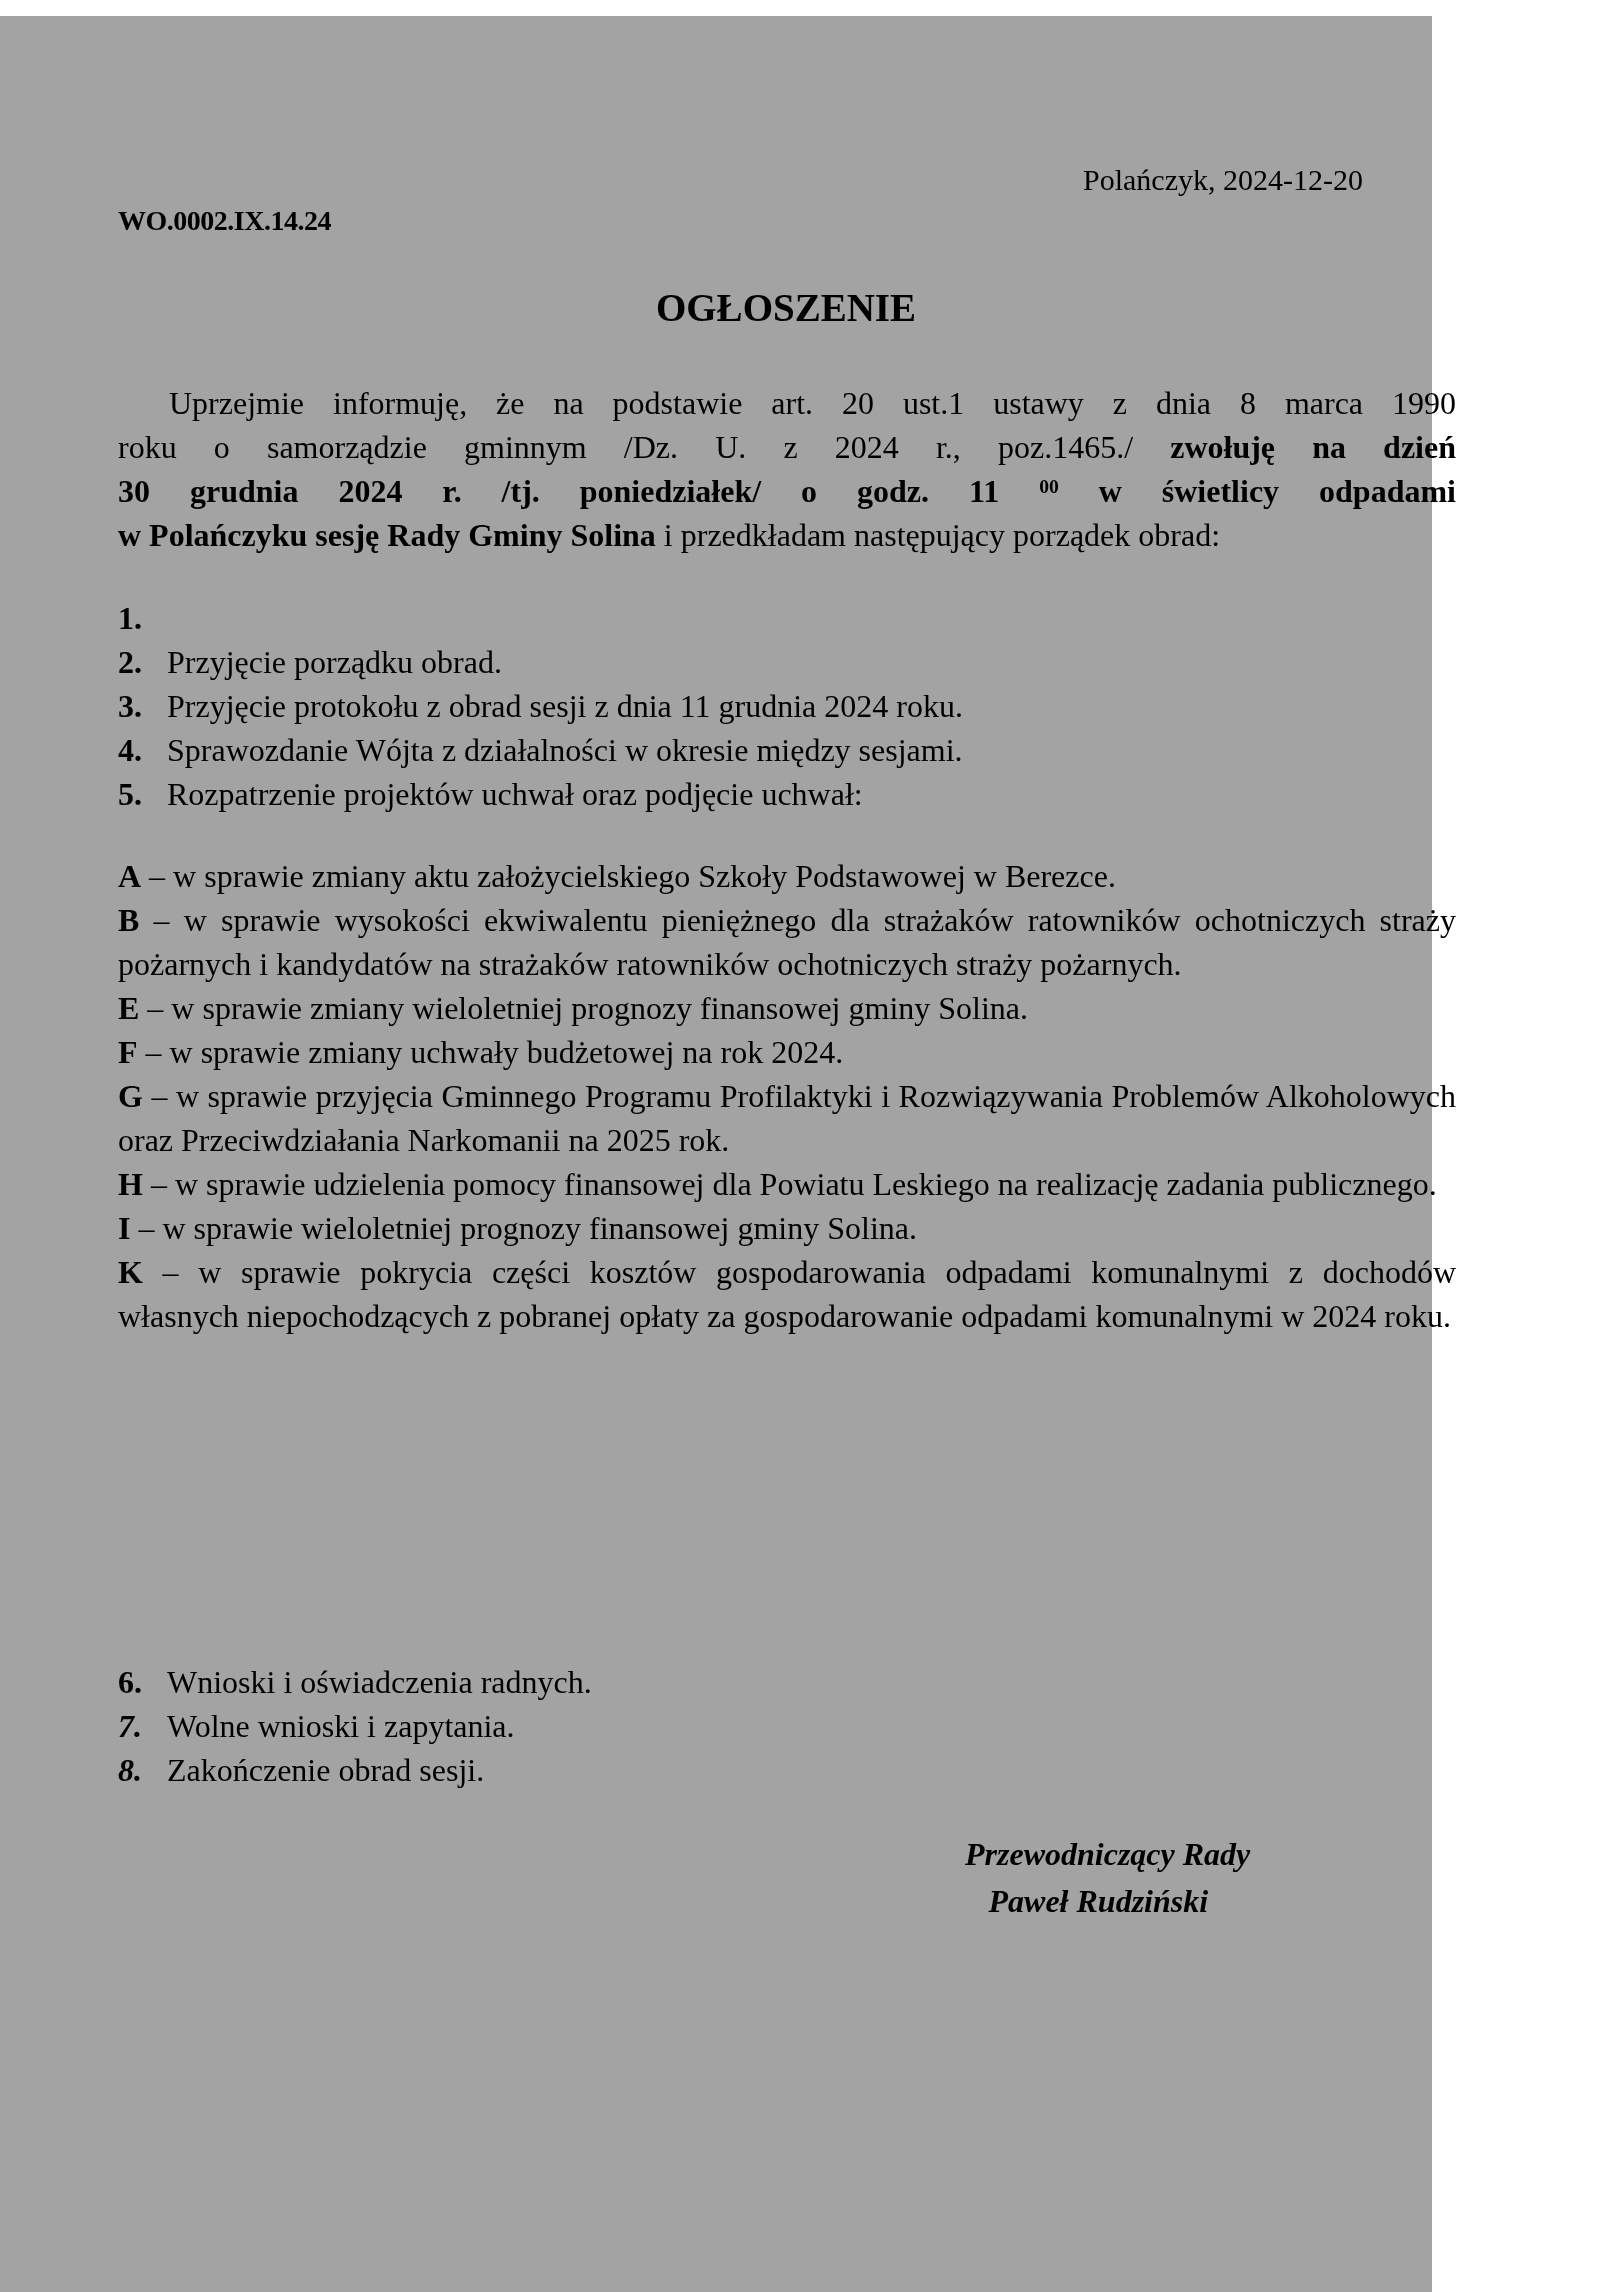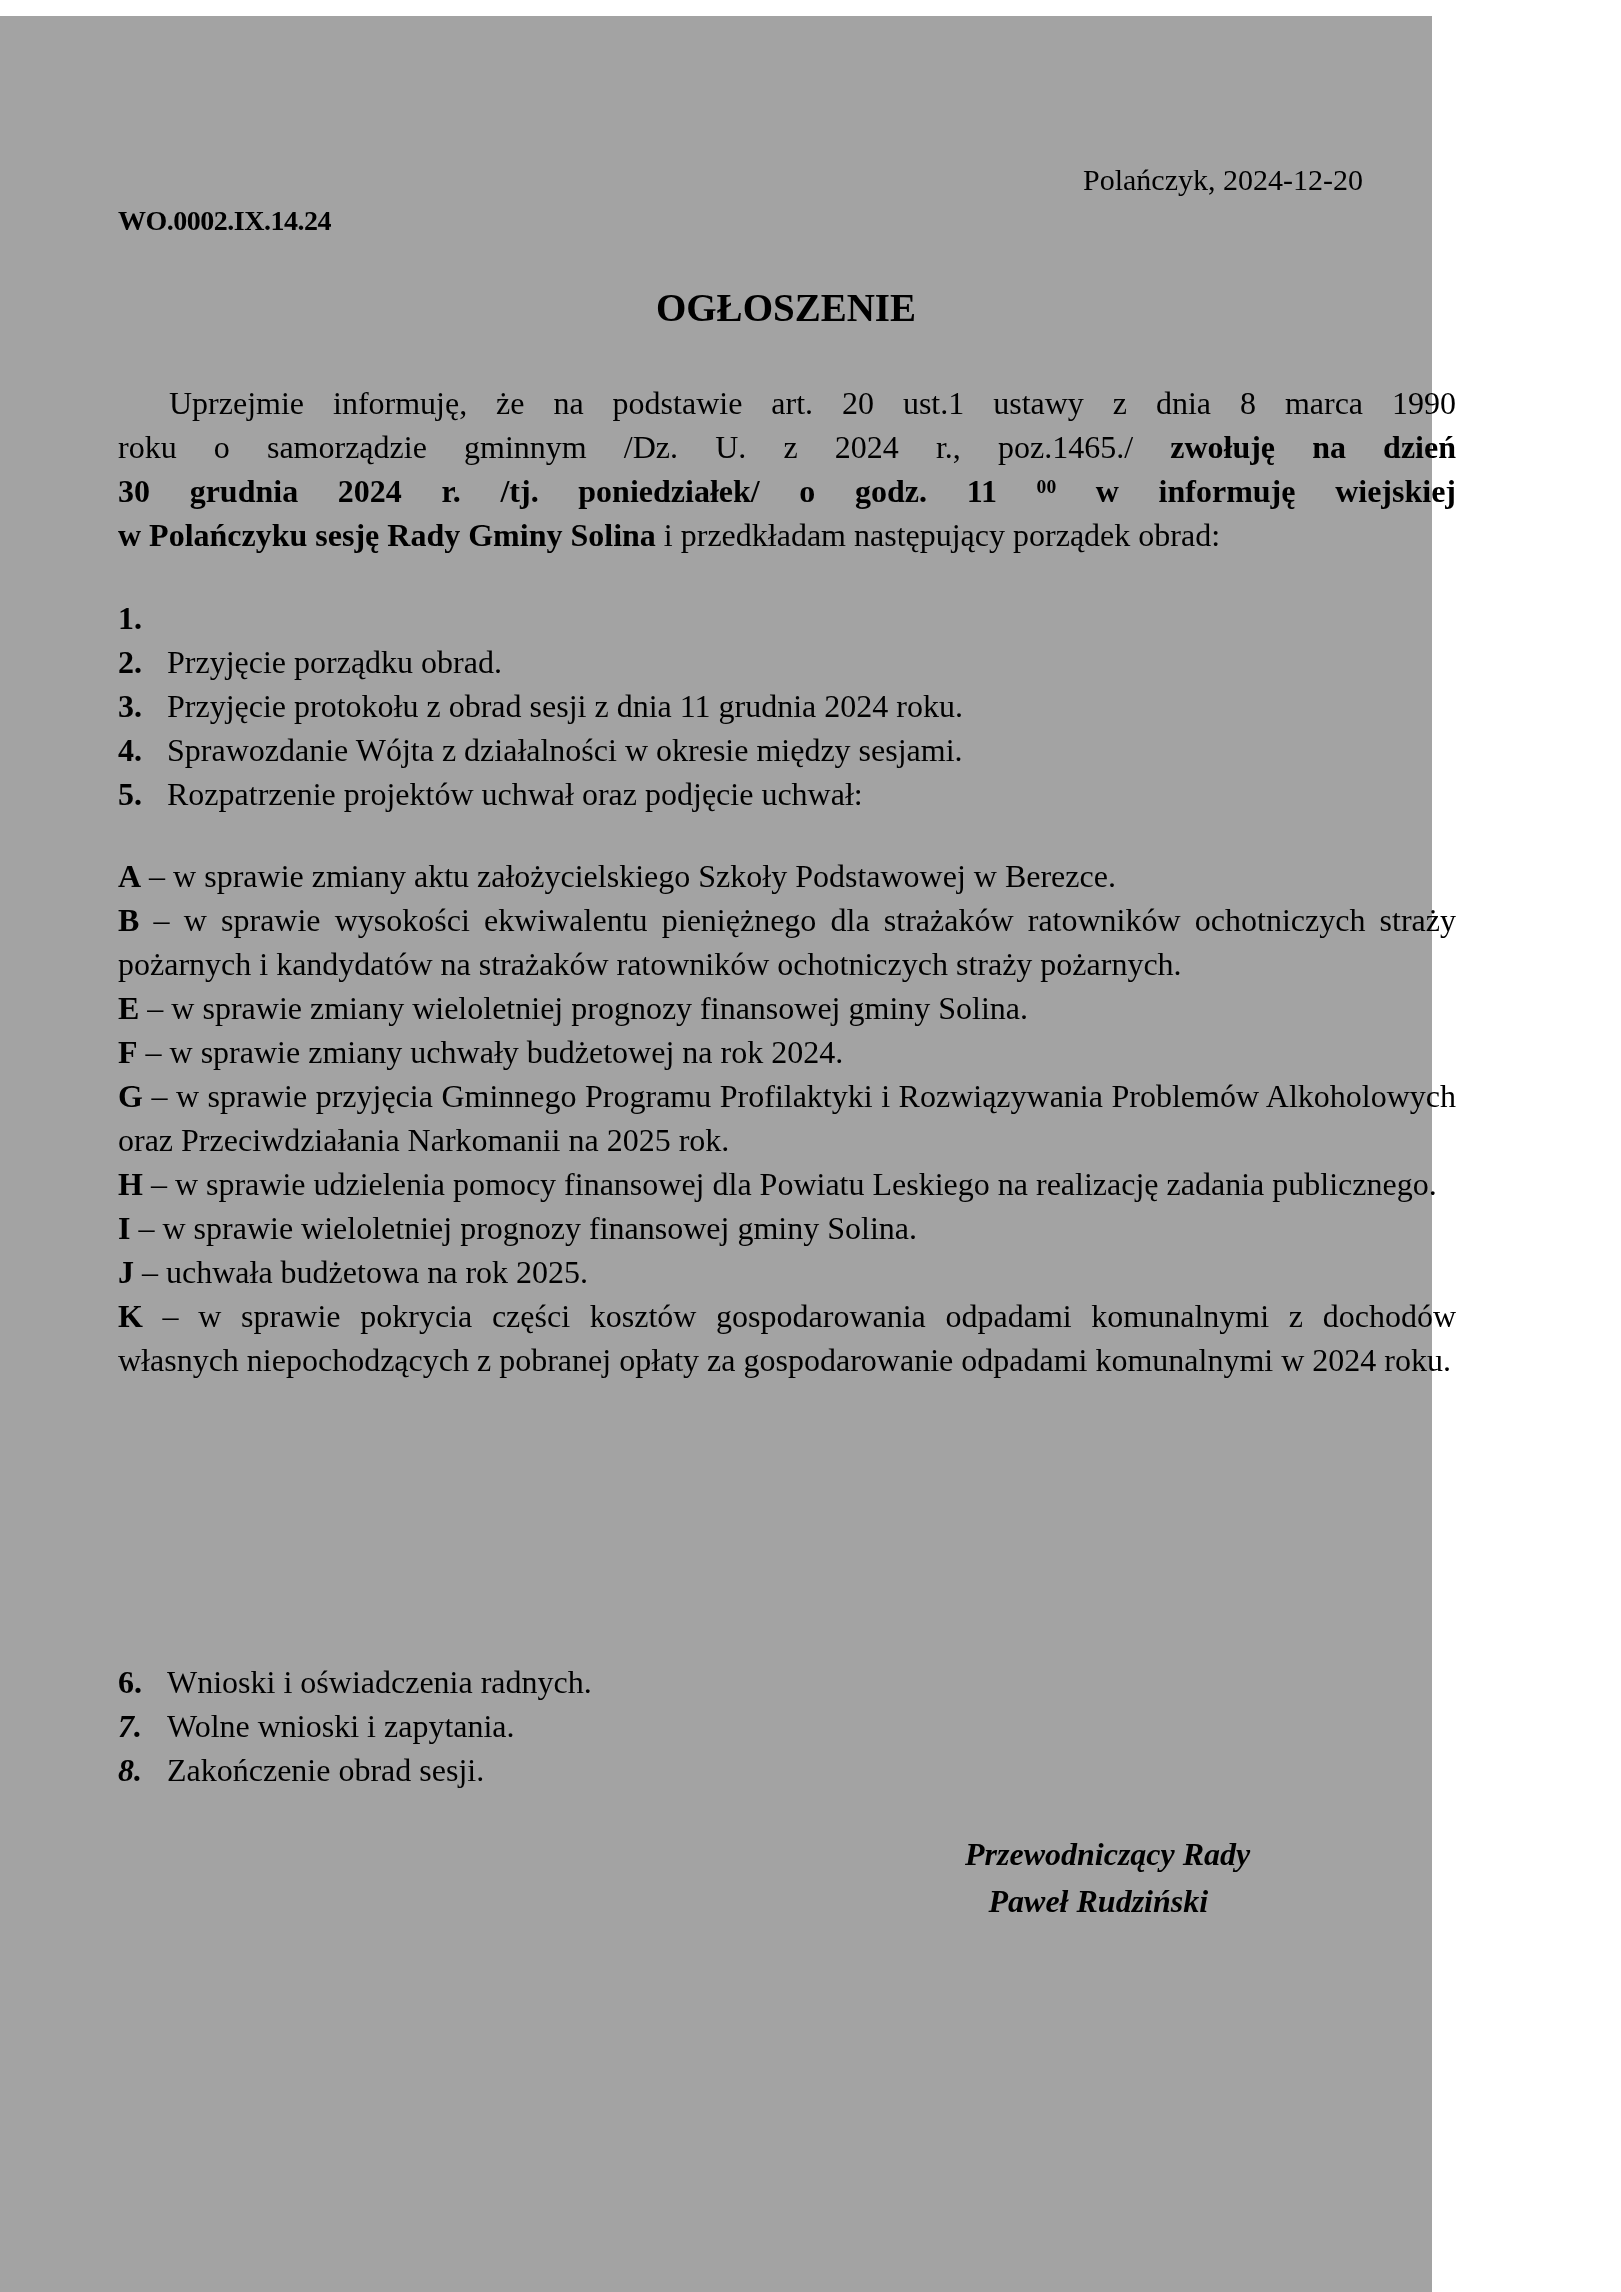--- a/index.html
+++ b/index.html
@@ -43,21 +43,21 @@
 
 <div class="page">
 
   <div class="abs date">Polańczyk, 2024-12-20</div>
   <div class="abs ref">WO.0002.IX.14.24</div>
   <div class="abs title">OGŁOSZENIE</div>
 
   <div class="text-block intro">
     <span class="line first">Uprzejmie informuję, że na podstawie art. 20 ust.1 ustawy z dnia 8 marca 1990</span>
     <span class="line"><span>roku o samorządzie gminnym /Dz. U. z 2024 r., poz.1465./ </span><span class="u">zwołuję na dzień</span></span>
-    <span class="line"><span class="u"><span>30 grudnia 2024 r. /tj. poniedziałek/ o godz. 11 </span><sup>00</sup><span> w informuję wiejskiej</span></span></span>
+    <span class="line"><span class="u"><span>30 grudnia 2024 r. /tj. poniedziałek/ o godz. 11 </span><sup>00</sup><span> w świetlicy odpadami</span></span></span>
     <span class="line last"><span class="u">w Polańczyku</span><span class="b"> sesję Rady Gminy Solina </span><span> i przedkładam następujący porządek obrad:</span></span>
   </div>
 
   <div class="text-block list">
     <div class="list-item">
         <span class="num">1.</span>
       </div>
     <div class="list-item">
         <span class="num">2.</span>
         <span>Przyjęcie porządku obrad.</span>
@@ -77,21 +77,20 @@
   </div>
 
   <div class="text-block res">
     <div class="res-item"><span class="letter">A</span><span> – w sprawie zmiany aktu założycielskiego Szkoły Podstawowej w Berezce.</span></div>
     <div class="res-item"><span class="letter">B</span><span> –  w sprawie wysokości ekwiwalentu pieniężnego dla strażaków ratowników ochotniczych straży pożarnych i kandydatów na strażaków ratowników ochotniczych straży pożarnych.</span></div>
     <div class="res-item"><span class="letter">E</span><span> – w sprawie zmiany wieloletniej prognozy finansowej gminy Solina.</span></div>
     <div class="res-item"><span class="letter">F</span><span> – w sprawie zmiany uchwały budżetowej na rok 2024.</span></div>
     <div class="res-item"><span class="letter">G</span><span> – w sprawie przyjęcia Gminnego Programu Profilaktyki i Rozwiązywania Problemów Alkoholowych oraz Przeciwdziałania Narkomanii na 2025 rok.</span></div>
     <div class="res-item"><span class="letter">H</span><span> – w sprawie udzielenia pomocy finansowej dla Powiatu Leskiego na realizację zadania publicznego.</span></div>
     <div class="res-item"><span class="letter">I</span><span> – w sprawie wieloletniej prognozy finansowej gminy Solina.</span></div>
-    <div class="res-item"><span class="letter">J</span><span> – uchwała budżetowa na rok 2025.</span></div>
     <div class="res-item"><span class="letter">K</span><span> – w sprawie pokrycia części kosztów gospodarowania odpadami komunalnymi z dochodów własnych niepochodzących z pobranej opłaty za gospodarowanie odpadami komunalnymi w 2024 roku.</span></div>
   </div>
 
   <div class="text-block list2">
     <div class="list-item">
         <span class="num">6.</span>
         <span>Wnioski i oświadczenia radnych.</span>
       </div>
     <div class="list-item">
         <span class="num bi">7.</span>

